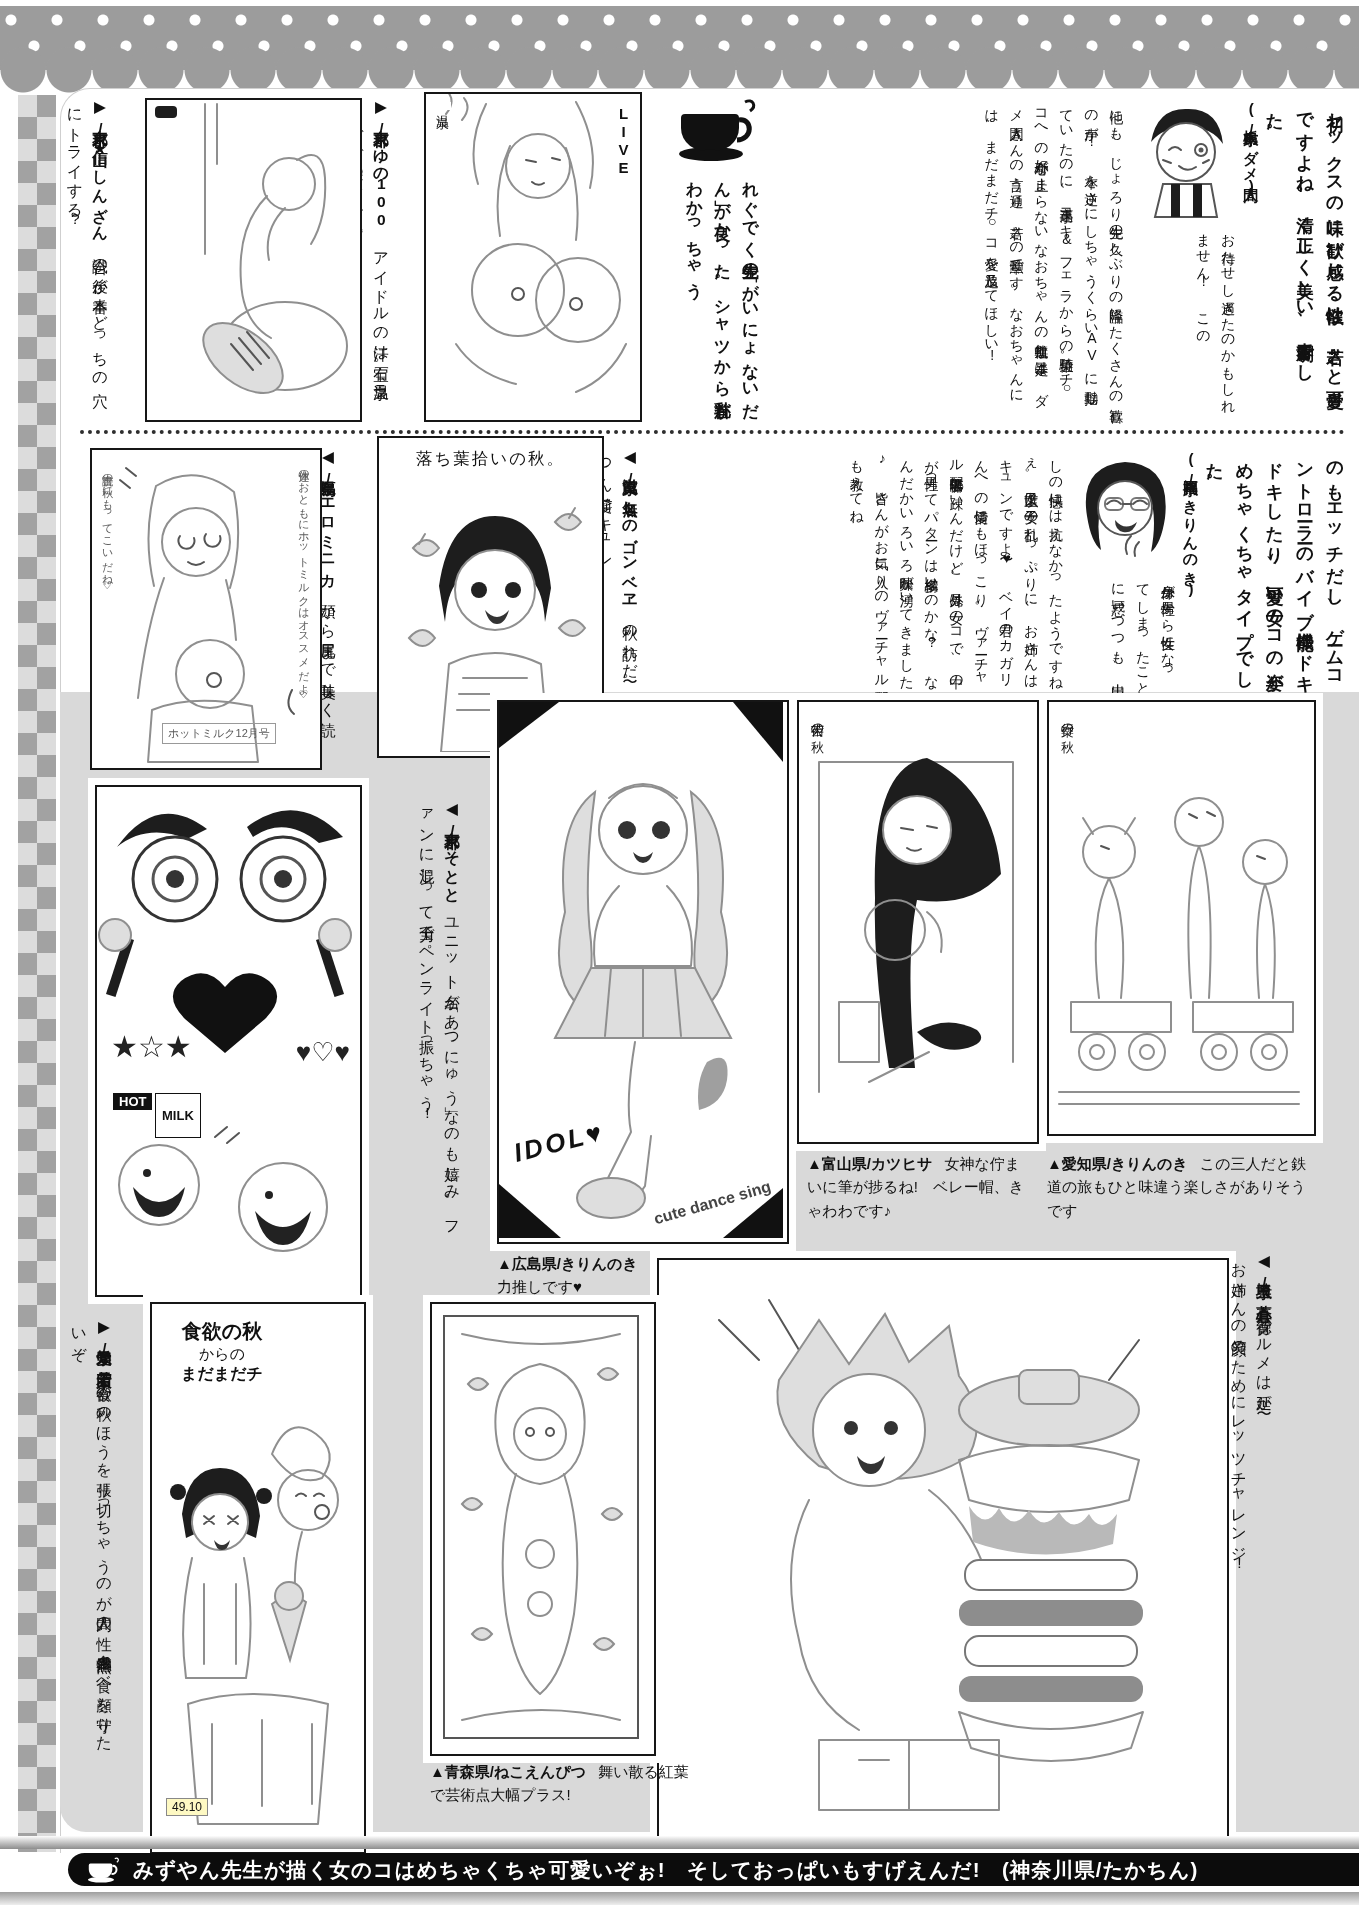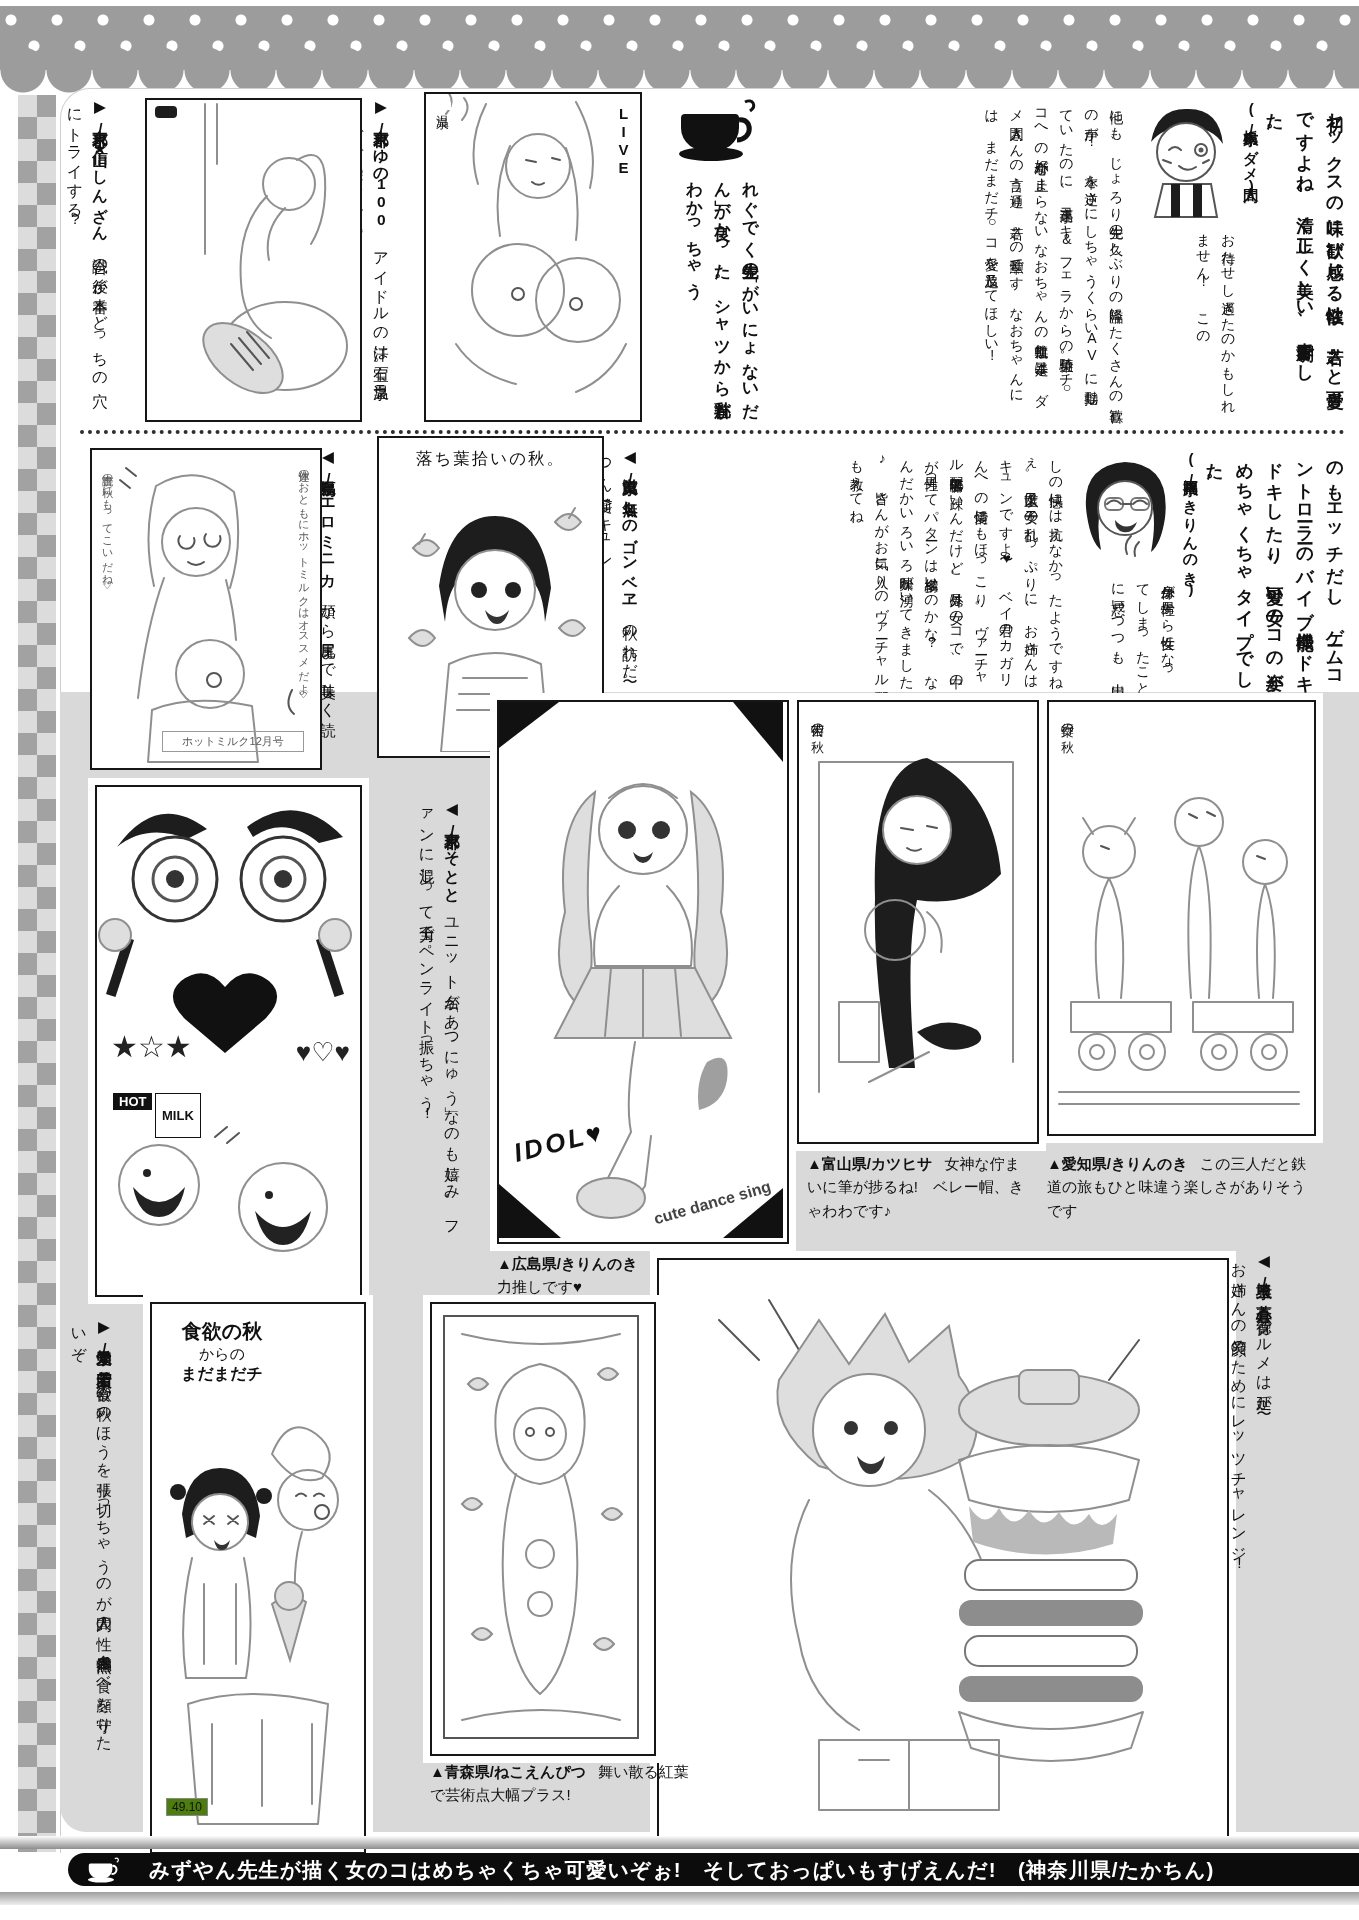--- a/index.html
+++ b/index.html
@@ -47,21 +47,21 @@
   .lt{fill:#dedede;stroke:#8f8f8f;stroke-width:2;}
   .tagv{position:absolute;writing-mode:vertical-rl;text-orientation:upright;font-size:13px;
         background:#fff;padding:3px 1px;line-height:1.3;letter-spacing:1px;}
   .hand{position:absolute;writing-mode:vertical-rl;text-orientation:upright;font-size:11px;
         color:#5a5a5a;line-height:1.25;letter-spacing:0;}
   .deco{position:absolute;color:#222;}
   
   .hl-text{font-weight:700;font-size:16.5px;line-height:1.7;letter-spacing:1px;height:242px;width:100%;}
   
   .footer-bar{left:68px;top:1853px;right:0;height:33px;background:#0c0c0c;border-radius:17px 0 0 17px;
-    display:flex;align-items:center;gap:25px;padding-left:14px;color:#fff;
+    display:flex;align-items:center;gap:9px;padding-left:14px;color:#fff;
     font-size:20.5px;font-weight:700;letter-spacing:1px;}
   .strip-a{left:0;top:1836px;width:100%;height:13px;background:linear-gradient(#fdfdfd,#8d8d8d);}
   .strip-b{left:0;top:1892px;width:100%;height:13px;background:linear-gradient(#9f9f9f,#eeeeee);}
 </style>
 </head>
 <body>
 
 <div class="abs scallop-band"></div>
 <div class="abs scallop-edge"></div>
 <div class="abs card"></div>
@@ -191,21 +191,21 @@
     <path class="skd" d="M88 86 a8 8 0 1 0 14 2 M114 84 a8 8 0 1 0 14 2"></path>
     <path class="skd" d="M96 112 q8 6 16 0"></path>
     <path class="sk" d="M72 128 q-18 50 -26 120 M134 130 q8 30 10 60"></path>
     <circle class="sk" cx="118" cy="224" r="34"></circle>
     <circle class="skd" cx="122" cy="230" r="7"></circle>
     <path class="sk" d="M60 260 q40 -16 100 -4 l6 56 h-110 z"></path>
     <path class="skd" d="M34 18 l10 8 M28 30 l10 8 M200 240 q-8 16 2 24"></path>
   </svg>
   <span class="hand" style="right:10px;top:12px;height:270px">連休のおともにホットミルクはオススメだよ♡</span>
   <span class="hand" style="left:8px;top:16px;height:250px">読書の秋にもってこいだね♡</span>
-  <span class="abs" style="left:70px;bottom:16px;font-size:11px;color:#5a5a5a;border:1px solid #999;padding:2px 19px">ホットミルク12月号</span>
+  <span class="abs" style="left:70px;bottom:24px;font-size:11px;color:#5a5a5a;border:1px solid #999;padding:2px 5px">ホットミルク12月号</span>
 </div>
 
 <div class="art mat" style="left:95px;top:785px;width:263px;height:508px">
   <svg width="259" height="504" viewBox="0 0 259 504">
     <path class="dk" d="M20 60 q40 -56 90 -18 l-20 10 q-40 -16 -70 8z"></path>
     <path class="dk" d="M150 40 q50 -38 96 10 l-24 6 q-34 -28 -66 -6z"></path>
     <circle cx="78" cy="92" r="42" fill="#fff" stroke="#333" stroke-width="3"></circle>
     <circle cx="186" cy="92" r="42" fill="#fff" stroke="#333" stroke-width="3"></circle>
     <circle cx="78" cy="92" r="22" fill="none" stroke="#555" stroke-width="3"></circle>
     <circle cx="78" cy="92" r="9" fill="#333"></circle>
@@ -351,21 +351,21 @@
     <path class="sk" d="M40 254 q-14 60 -6 120 l60 0 q10 -60 -2 -120 M52 280 v80 M84 280 v80"></path>
     <path class="sk" d="M120 150 q16 -40 44 -20 q24 18 6 44 q-26 10 -50 -24z"></path>
     <circle class="sk" cx="156" cy="196" r="30"></circle>
     <path class="skd" d="M144 192 q5 -5 10 0 M162 192 q5 -5 10 0"></path>
     <circle class="skd" cx="170" cy="208" r="7"></circle>
     <path class="sk" d="M150 228 q-12 40 -4 90"></path>
     <path class="lt" d="M120 300 l18 56 l16 -58 q-16 -12 -34 2z"></path>
     <circle class="lt" cx="137" cy="292" r="14"></circle>
     <path class="sk" d="M36 400 q60 -20 140 0 l-10 120 h-120 z M60 420 v80 M110 416 v86 M160 420 v80"></path>
   </svg>
-  <span class="abs" style="left:14px;bottom:36px;font-size:12px;border:1px solid #888;padding:1px 5px;background:#4d7c0f">49.10</span>
+  <span class="abs" style="left:14px;bottom:36px;font-size:12px;border:1px solid #888;padding:1px 5px;background:#fef9c3">49.10</span>
 </div>
 
 <div class="art mat" style="left:430px;top:1302px;width:222px;height:450px">
   <svg width="218" height="446" viewBox="0 0 218 446">
     <rect class="skd" x="12" y="12" width="194" height="422"></rect>
     <path class="sk" d="M30 30 q80 20 158 0 M30 416 q80 -20 158 0"></path>
     <path class="sk" d="M108 60 q-50 10 -44 70 q4 44 44 50 q40 -6 44 -50 q6 -60 -44 -70z"></path>
     <circle class="sk" cx="108" cy="130" r="26"></circle>
     <circle class="skd" cx="98" cy="128" r="4"></circle>
     <circle class="skd" cx="118" cy="128" r="4"></circle>

